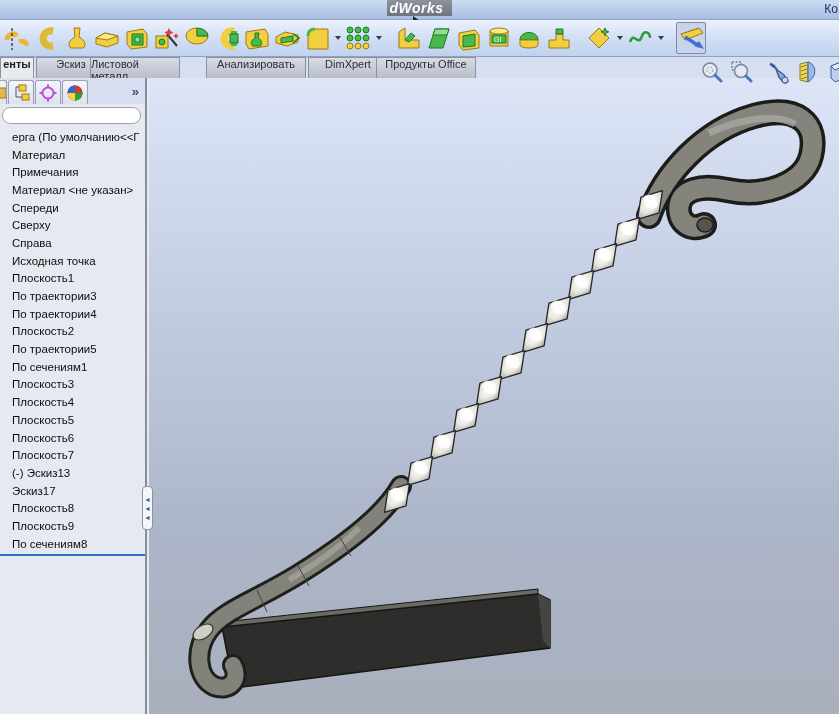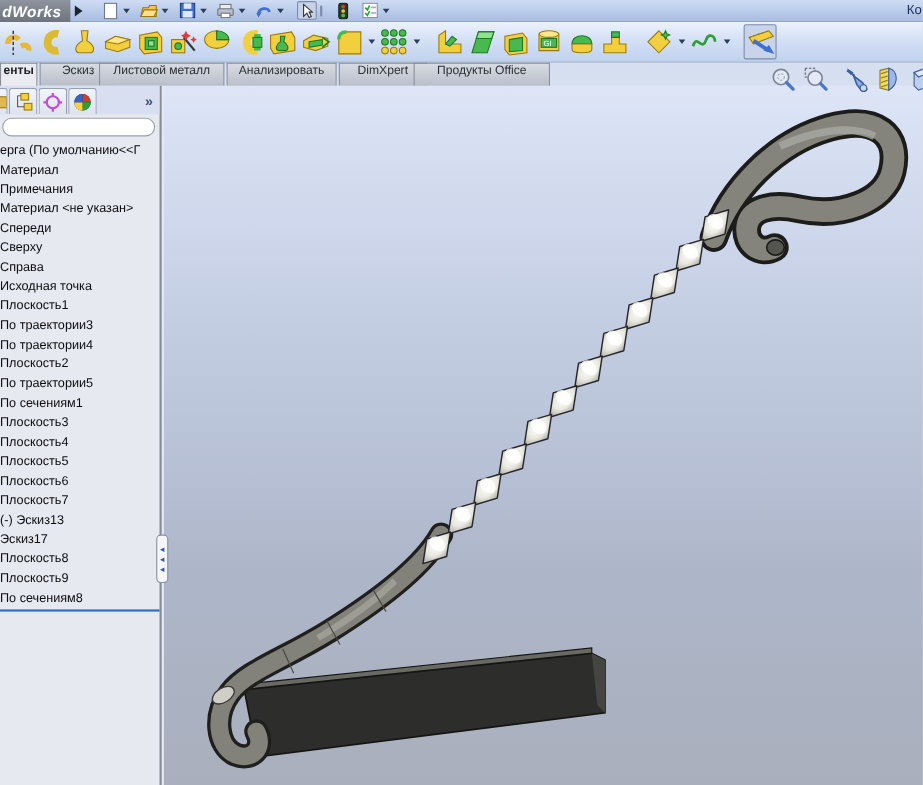--- a/index.html
+++ b/index.html
@@ -2,21 +2,21 @@
 <html><head>
 <meta charset="utf-8">
 <style>
   html,body{margin:0;padding:0;background:#9aa0ad;}
   *{box-sizing:border-box;font-family:"Liberation Sans",sans-serif;}
   #canvas{position:relative;width:839px;height:714px;overflow:hidden;background:#e6e9f0;}
 
   
   .titlebar{position:absolute;left:0;top:0;width:839px;height:20px;
     background:linear-gradient(180deg,#cfdcf4 0%,#b9cbea 55%,#a9bde2 100%);
-    display:flex;align-items:center;border-bottom:1px solid #93a6c6;}
+    display:flex;align-items:center;border-bottom:1px solid #93a6c6;flex-direction:column;}
   .logo{height:20px;padding:0 8px 0 2px;display:flex;align-items:center;
     background:linear-gradient(180deg,#8d949e,#6d747e);color:#fff;font-weight:bold;
     font-style:italic;font-size:14px;letter-spacing:.5px;}
   .logo-arrow{width:0;height:0;border-top:5px solid transparent;border-bottom:5px solid transparent;
     border-left:7px solid #1c2430;margin:0 10px 0 4px;}
   .tb-ico{width:18px;height:17px;display:flex;align-items:center;justify-content:center;margin-left:6px;}
   .dd{width:0;height:0;border-left:3px solid transparent;border-right:3px solid transparent;
     border-top:4px solid #2e3c58;margin:0 2px 0 3px;}
   .pressed{background:#c6d2e8;border:1px solid #7d8baa;border-radius:2px;}
   .doc-frag{position:absolute;right:1px;top:2px;font-size:12px;color:#17305e;}
@@ -41,21 +41,21 @@
     border-right:2px solid #868d9b;}
   .fm-tabs{height:26px;display:flex;align-items:flex-end;background:#d7dff0;padding-left:0;}
   .fm-tab{width:26px;height:24px;border:1px solid #98a0b0;border-bottom:none;border-radius:3px 3px 0 0;
     background:linear-gradient(180deg,#f2f5fa,#dde3ee);display:flex;align-items:center;justify-content:center;margin-right:1px;}
   .fm-tab.cut{width:9px;margin-left:-2px;}
   .fm-overflow{margin-left:auto;margin-right:6px;font-size:13px;color:#3a4e77;font-weight:bold;align-self:center;}
   .fm-filter{margin:3px 3px 2px 2px;height:17px;border:1px solid #9aa0ac;border-radius:9px;background:#fff;
     width:139px;font-size:11px;padding:0 8px;outline:none;}
   .tree{position:relative;margin-top:2px;}
   .trow{height:17.7px;display:flex;align-items:center;font-size:11.5px;color:#0d0d0f;
-    padding-left:0;white-space:nowrap;overflow:hidden;}
+    padding-left:12px;white-space:nowrap;overflow:hidden;}
   .rollback{height:0;border-top:2px solid #2e6fce;margin-top:1px;}
   .splitter{position:absolute;right:-8px;top:408px;width:11px;height:44px;background:#f4f6f9;
     border:1px solid #8a90a0;border-radius:4px;display:flex;flex-direction:column;align-items:center;
     justify-content:center;z-index:5;}
   .splitter span{font-size:8px;line-height:9px;color:#3355aa;}
 
   
   .viewport{position:absolute;left:149px;top:78px;width:690px;height:636px;
     background:linear-gradient(180deg,#dde5f7 0%,#c3cde2 35%,#adb6c9 70%,#a9afbc 100%);overflow:hidden;}
   .headsup{position:absolute;left:700px;top:60px;display:flex;align-items:center;gap:6px;z-index:6;}
@@ -287,30 +287,30 @@
     </div>
   </div>
 
   <div class="tabrow">
     <div class="tab active" style="left:0;width:34px;">
         <span>енты</span>
       </div>
     <div class="tab" style="left:36px;width:70px;">
         <span>Эскиз</span>
       </div>
-    <div class="tab" style="left:90px;width:114px;">
+    <div class="tab" style="left:90px;width:90px;">
         <span>Листовой металл</span>
       </div>
     <div class="tab" style="left:206px;width:100px;">
         <span>Анализировать</span>
       </div>
     <div class="tab" style="left:308px;width:80px;">
         <span>DimXpert</span>
       </div>
-    <div class="tab" style="left:376px;width:124px;">
+    <div class="tab" style="left:376px;width:100px;">
         <span>Продукты Office</span>
       </div>
   </div>
 
   <div class="panel">
     <div class="fm-tabs">
       <div class="fm-tab cut">
         <svg width="7" height="14">
             <rect x="0" y="2" width="7" height="10" fill="#e0b84e" stroke="#9a7b12"></rect>
           </svg>

